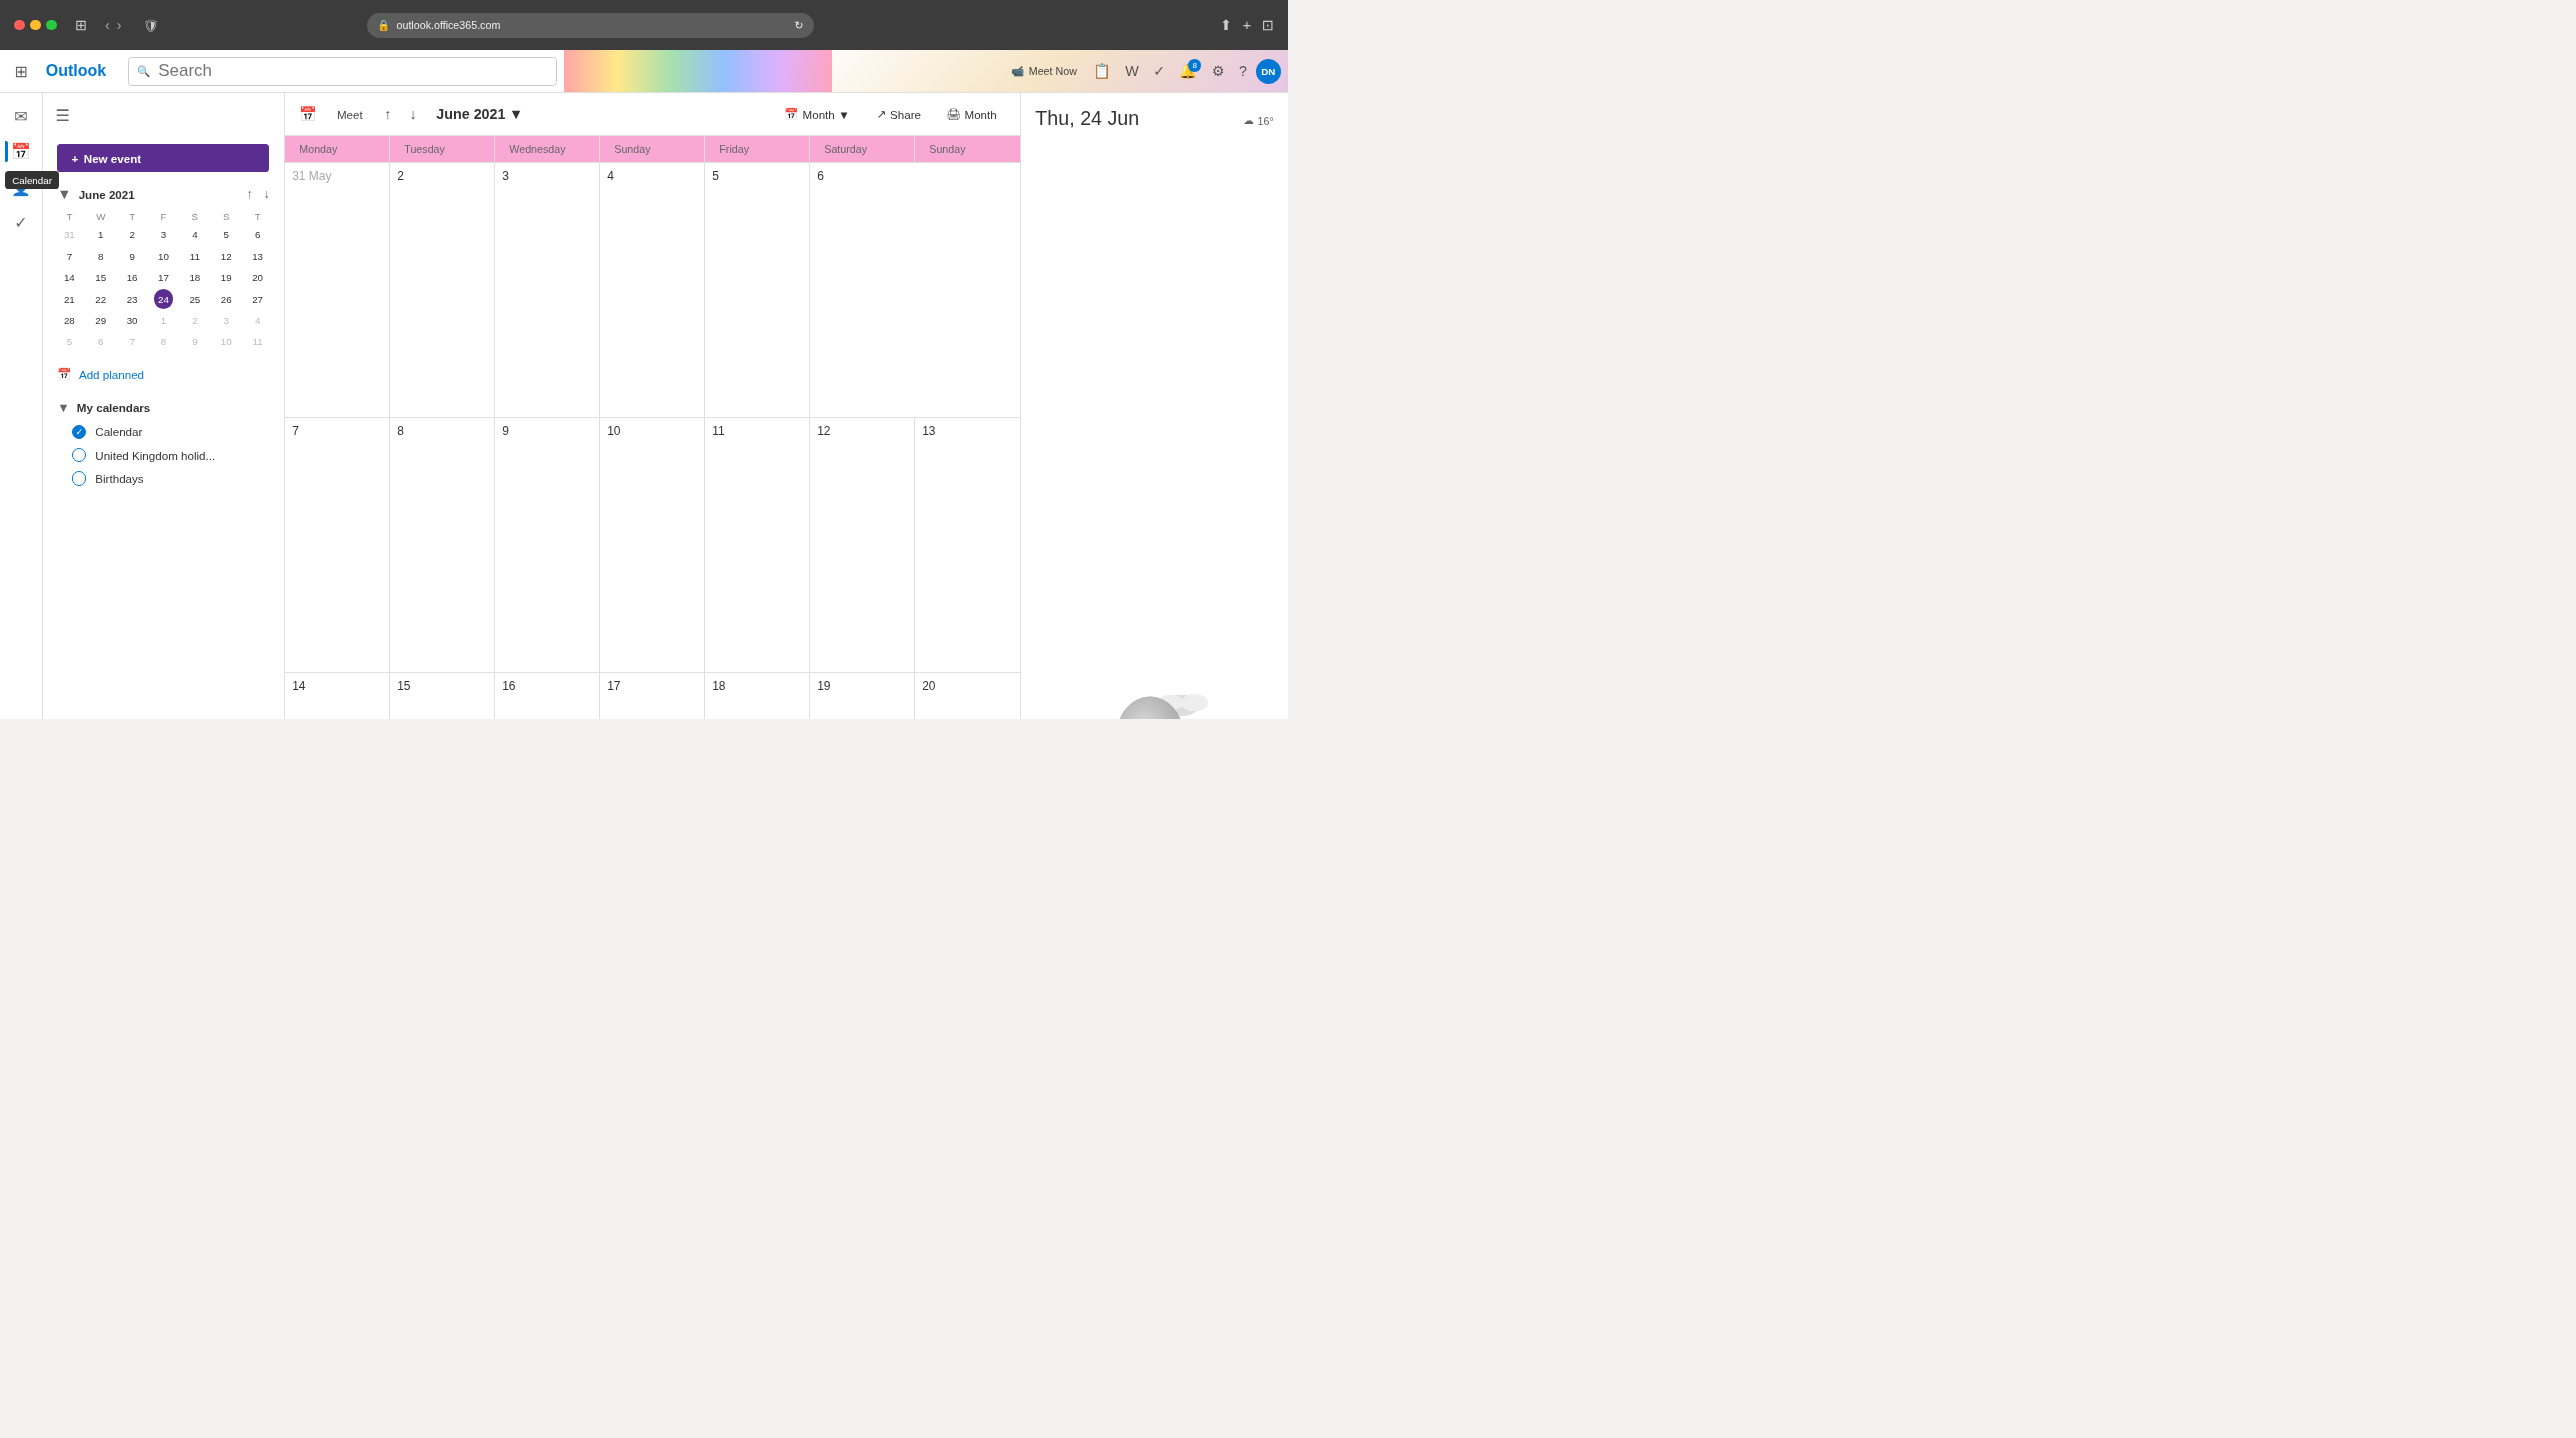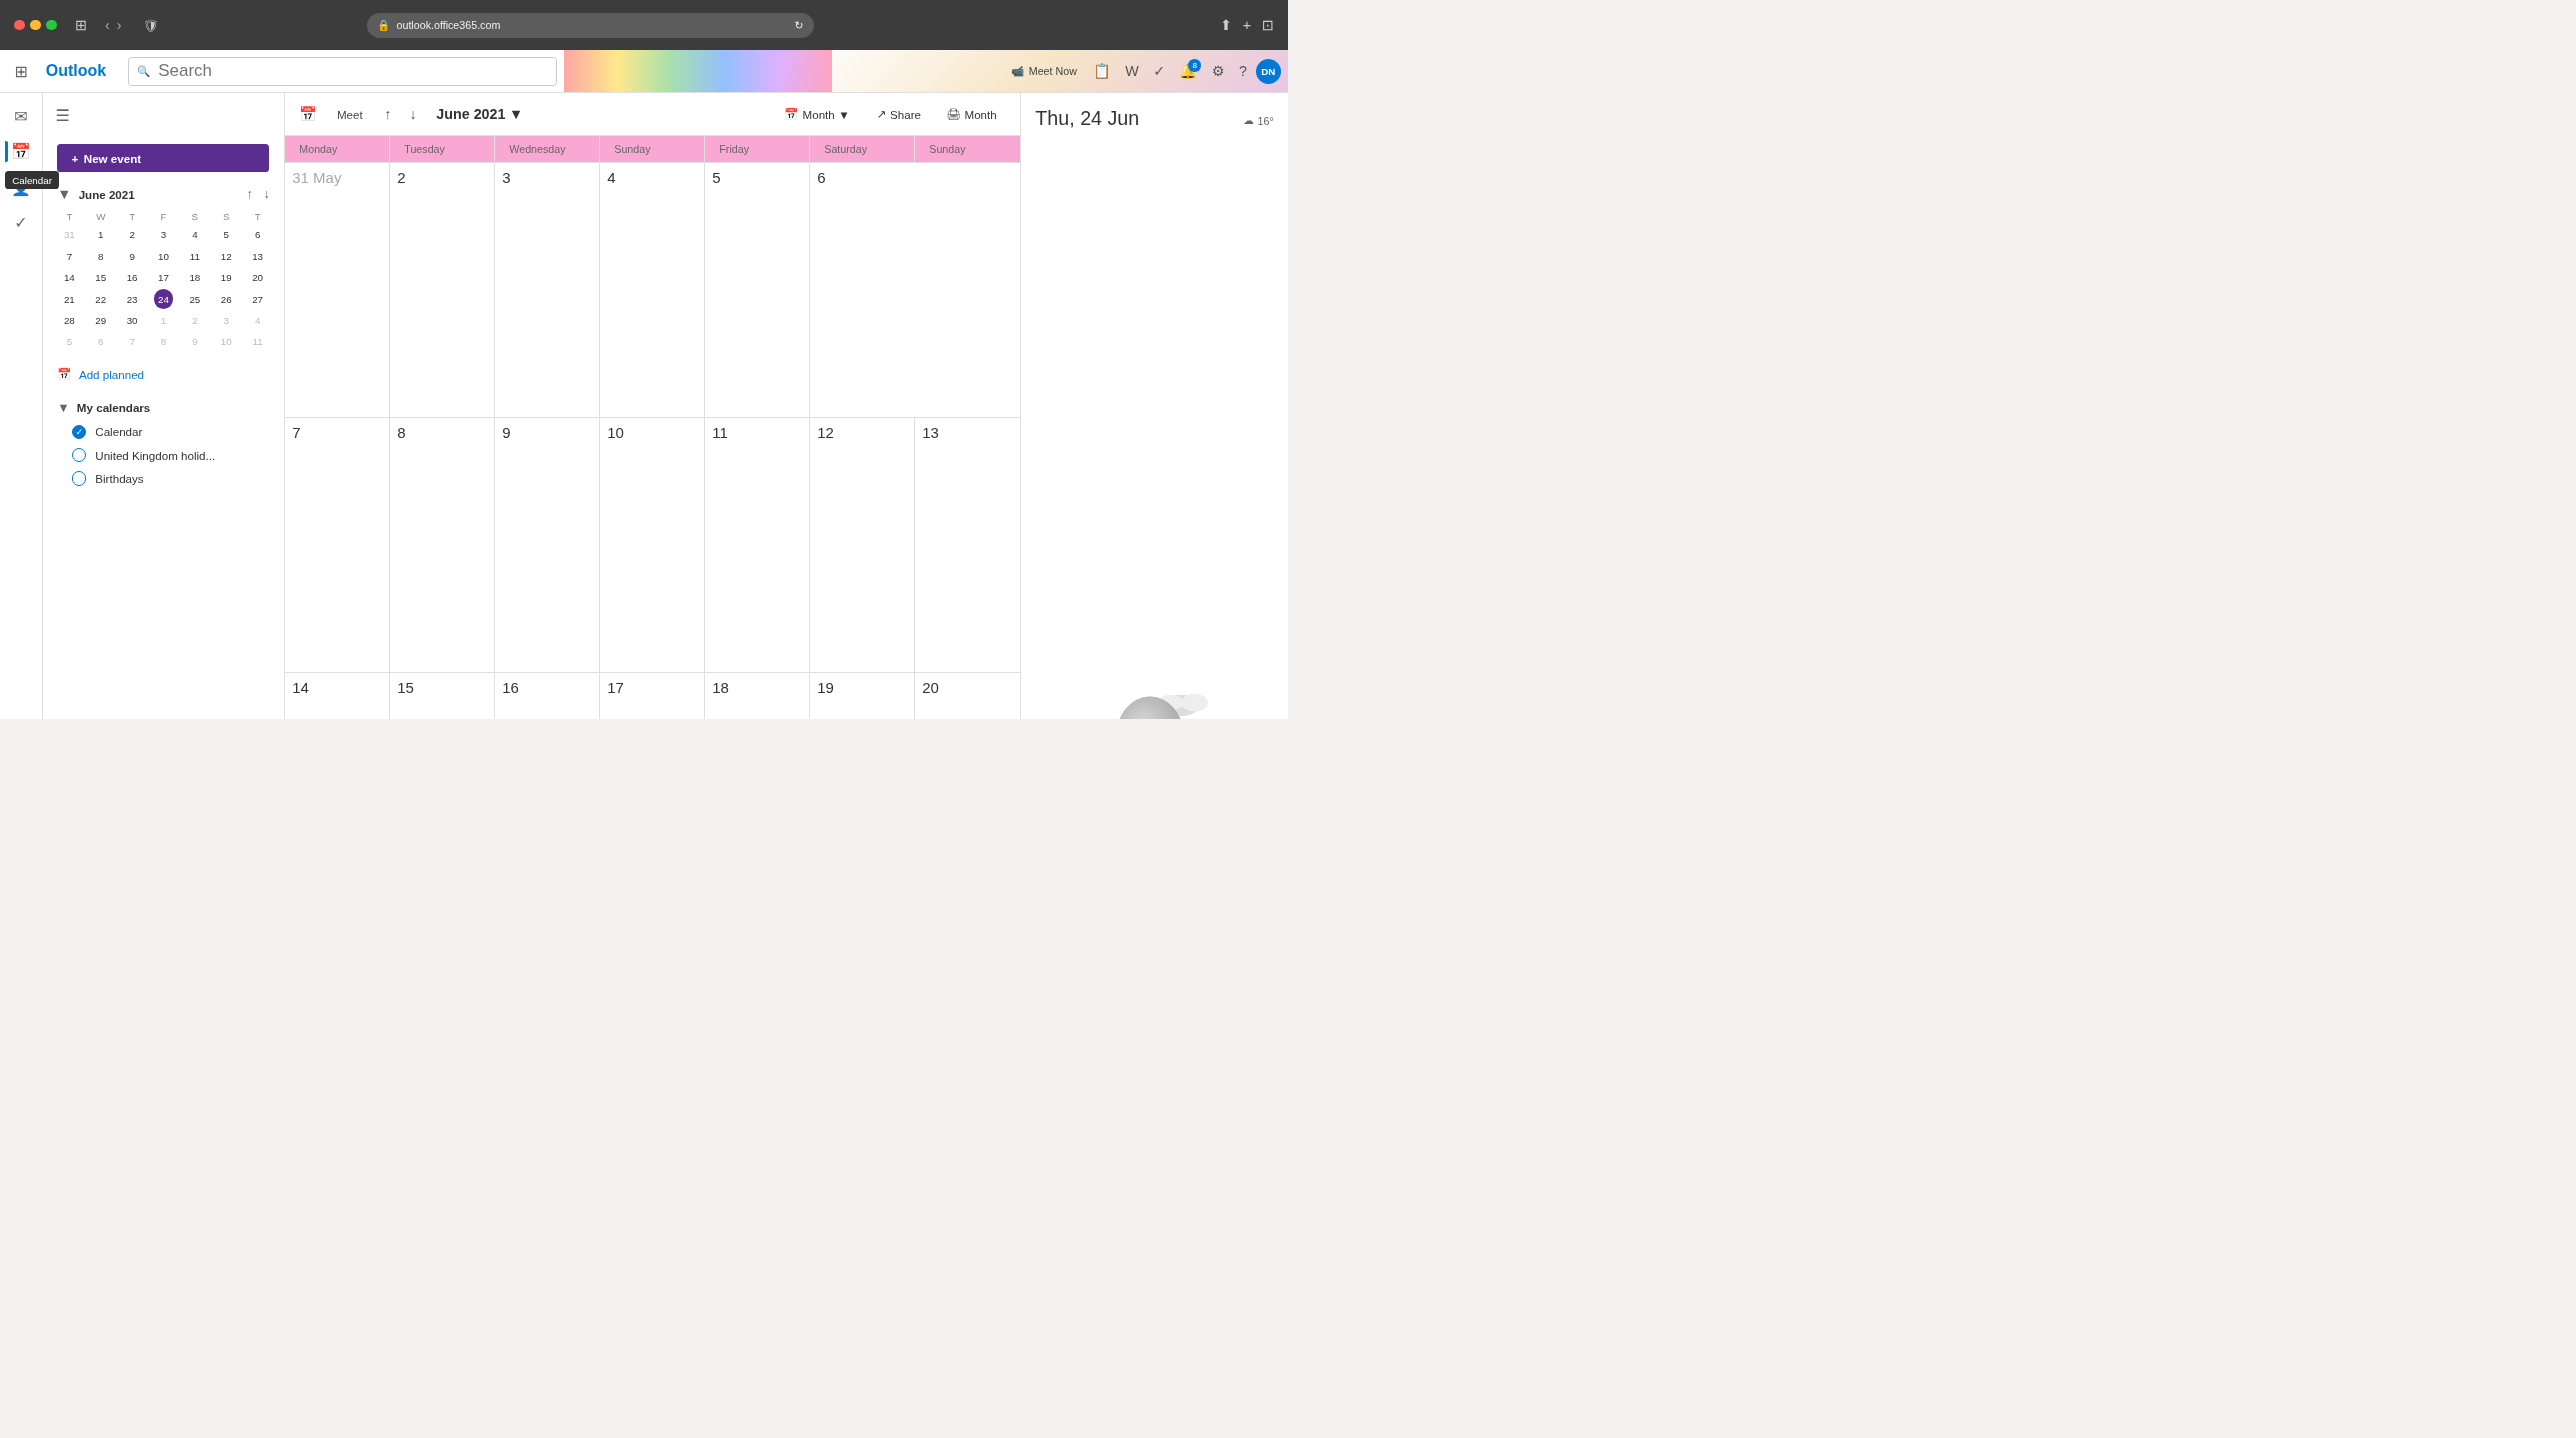--- a/index.html
+++ b/index.html
@@ -276,21 +276,21 @@
     .cal-week:last-child { border-bottom: none; }
     .cal-cell {
       border-right: 0.9px solid #e1dfdd;
       padding: 5.4px 7.2px;
       position: relative;
       vertical-align: top;
     }
     .cal-cell:last-child { border-right: none; }
     .cal-cell.today-cell { background: #e8f0fe; }
     .cal-cell-date {
-      font-size: 15px;
+      font-size: 12px;
       color: #333;
       font-weight: 500;
       margin-bottom: 3.6px;
     }
     .cal-cell-date.other-month { color: #aaa; }
     .weather-info { display: flex; align-items: center; gap: 2.7px; font-size: 9.8px; color: #666; margin-left: auto; }
     .cell-date-row { display: flex; align-items: center; justify-content: space-between; }
 
     
     .right-panel {

